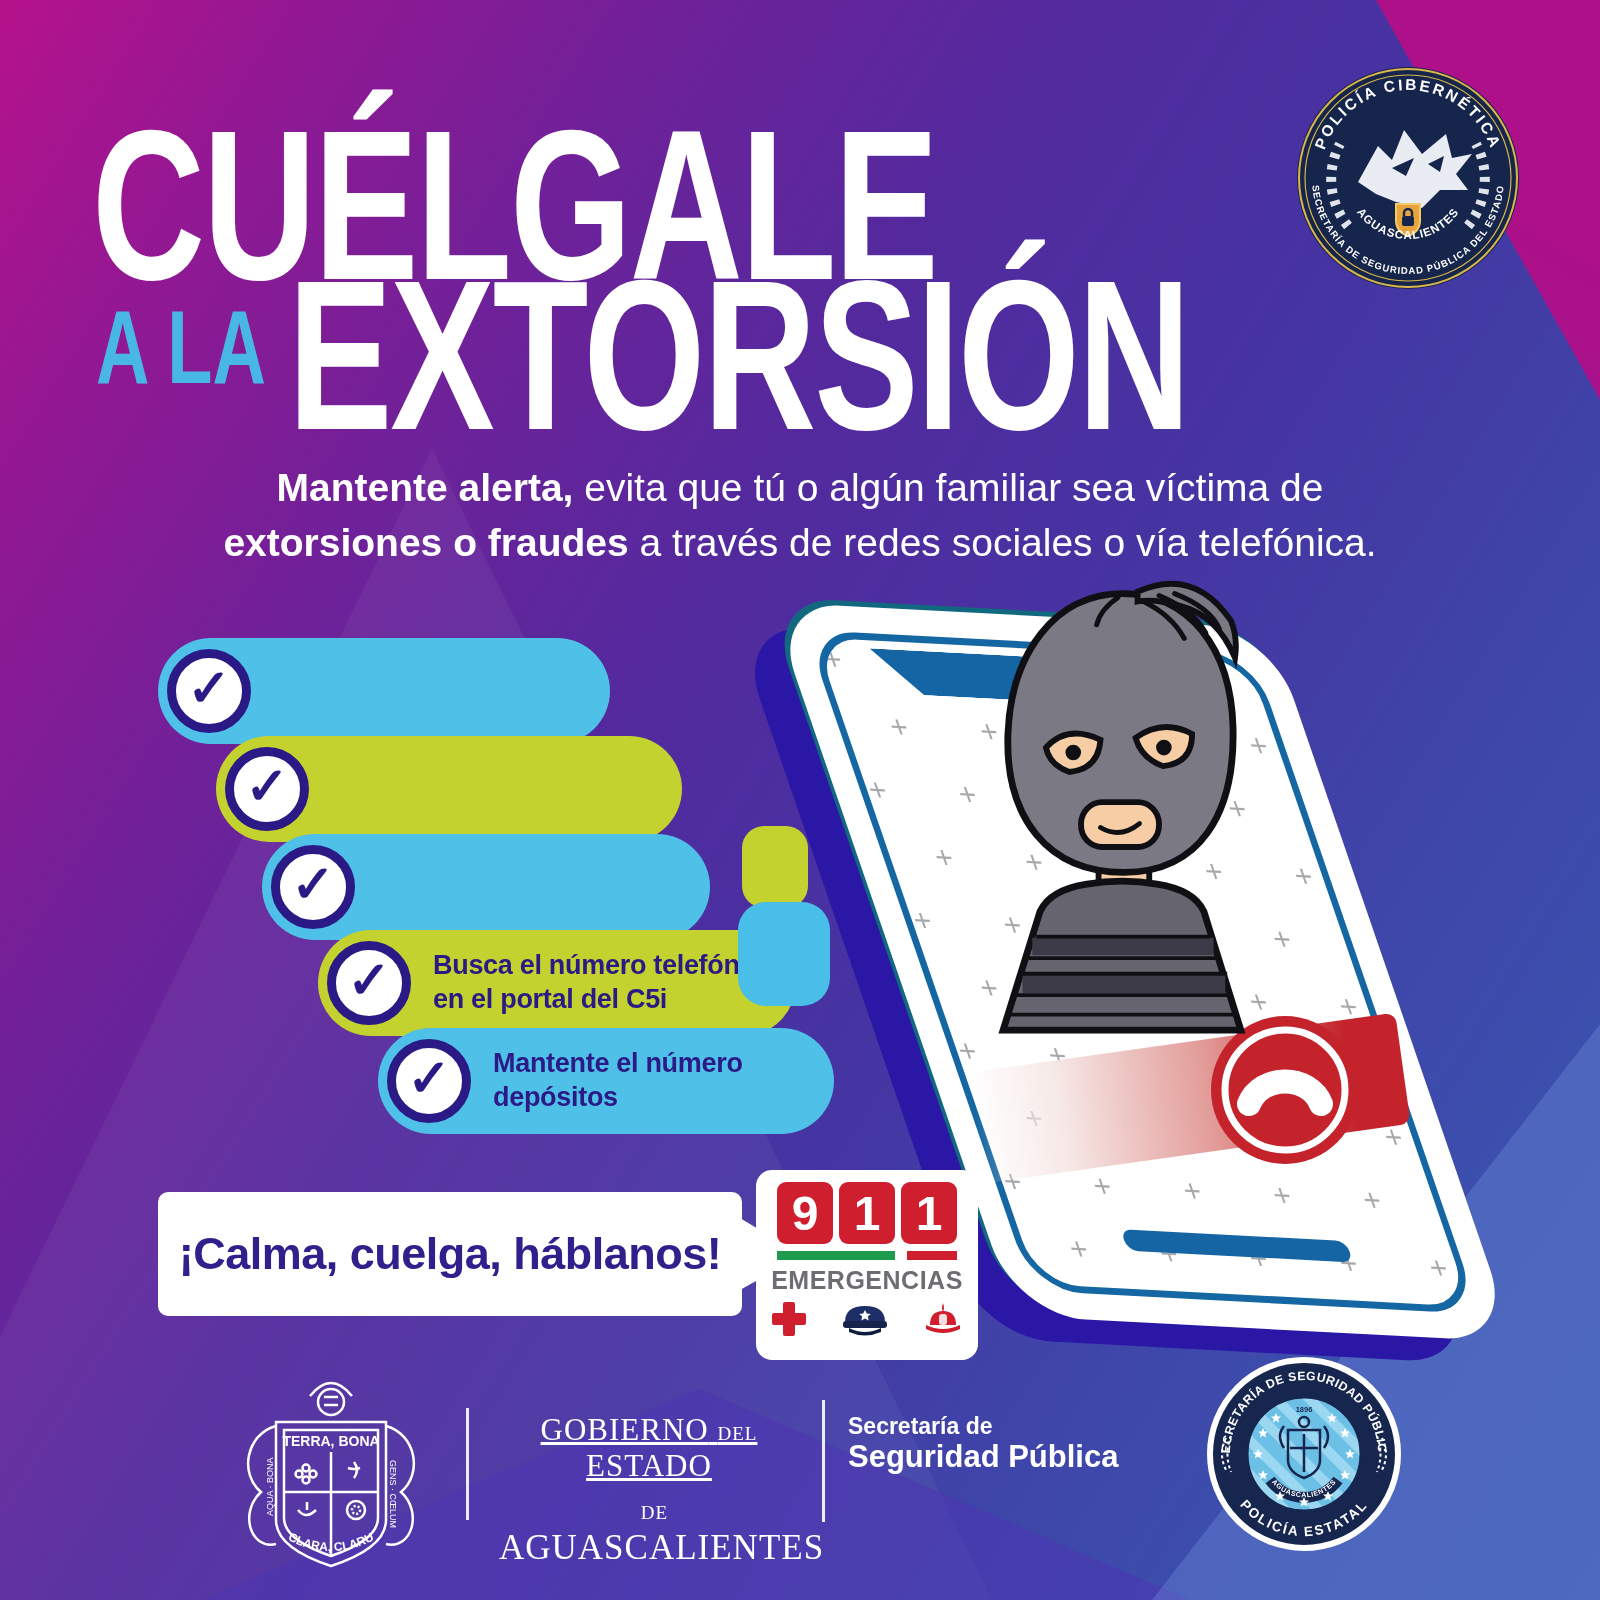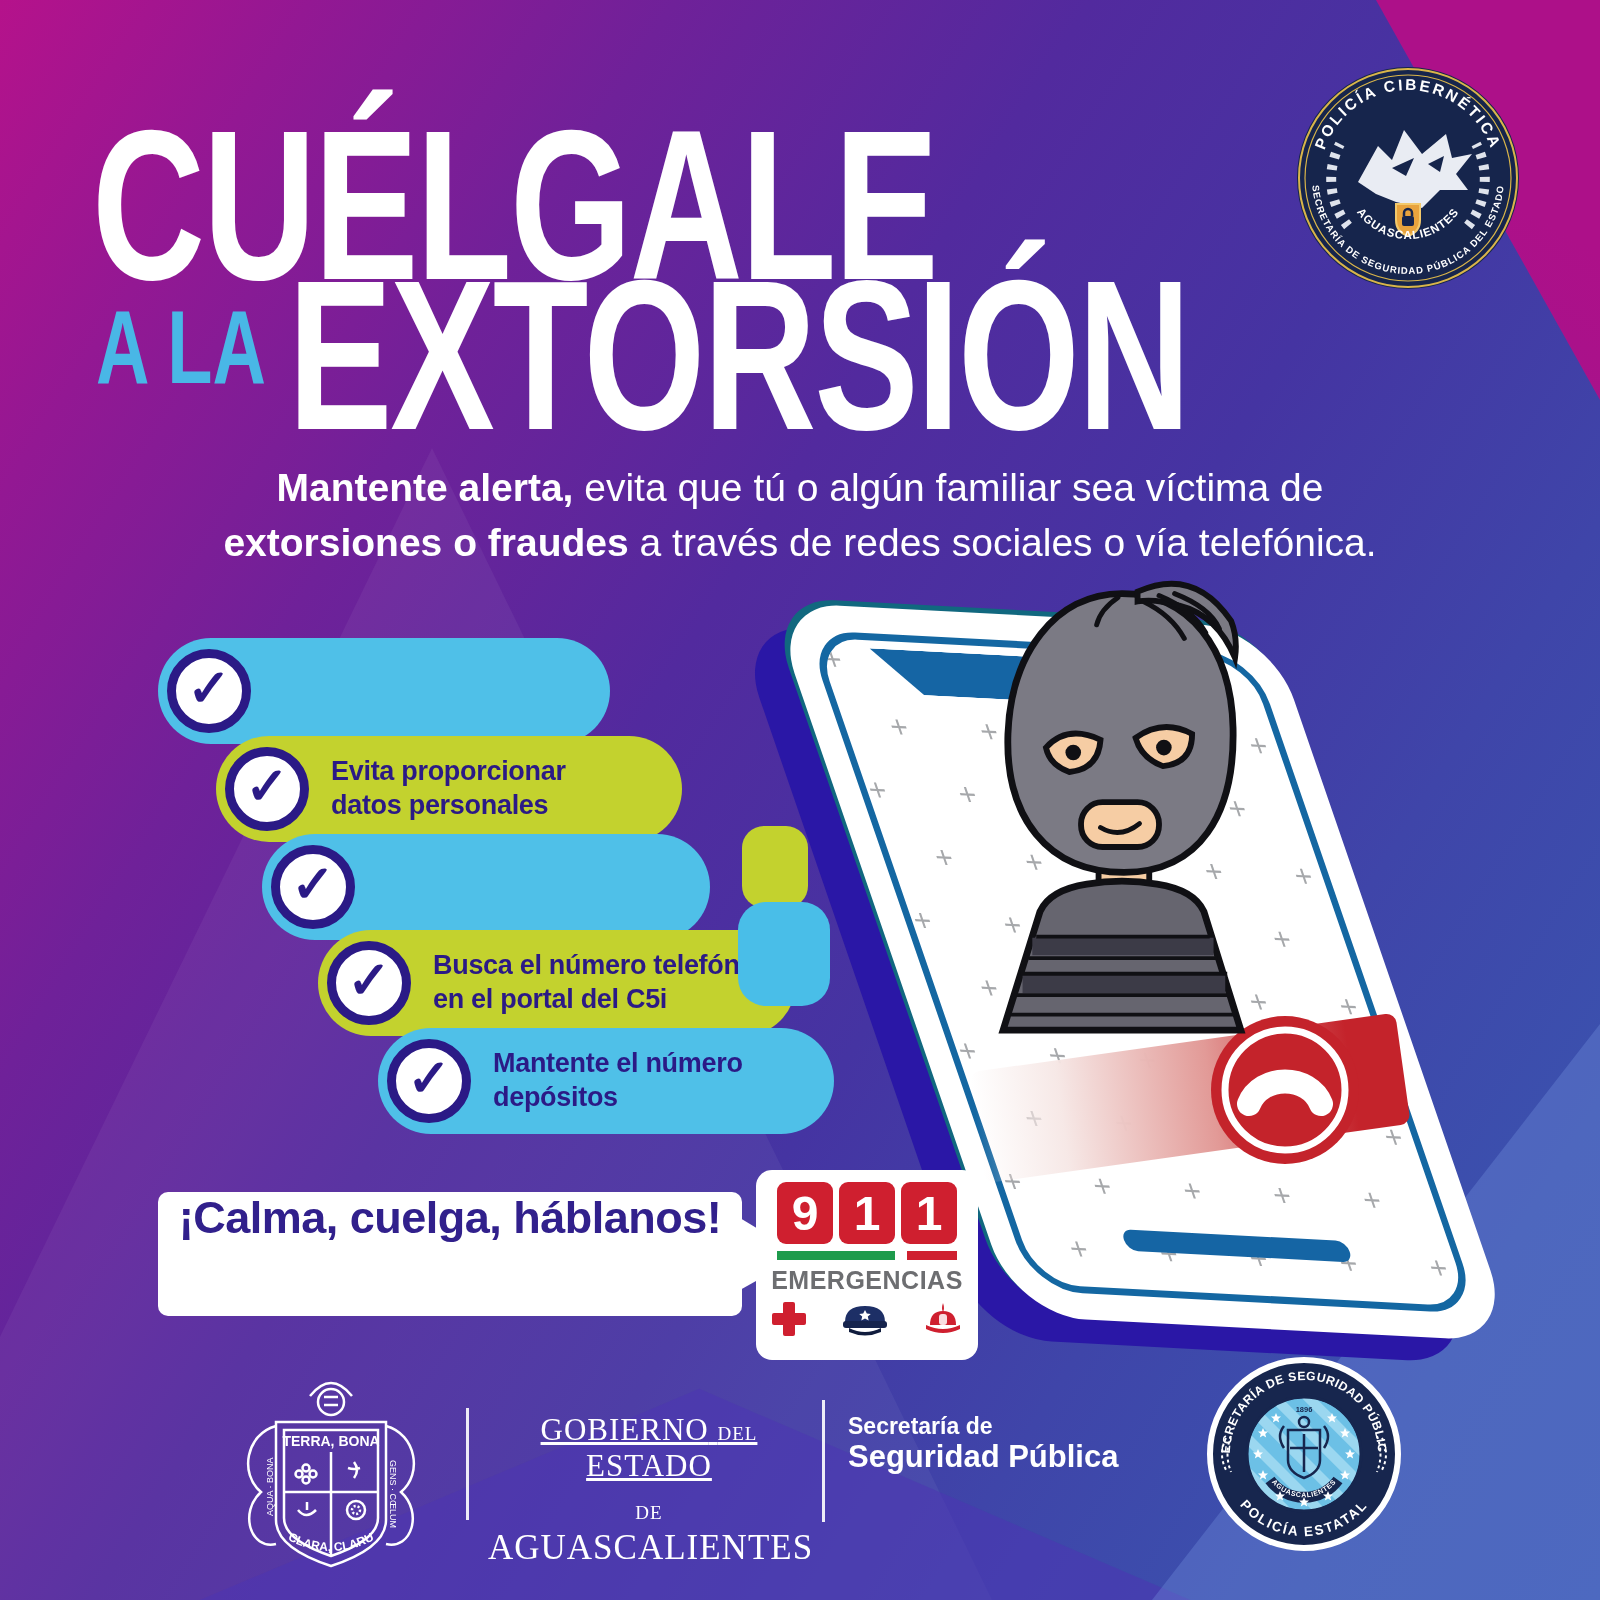--- a/index.html
+++ b/index.html
@@ -44,21 +44,21 @@
   .plus-pat{position:absolute;inset:0;}
   .plus-pat span{position:absolute;color:#a6a8ab;font-size:30px;font-weight:400;line-height:1;}
 
   .call-band{position:absolute;left:975px;top:1042px;width:430px;height:112px;z-index:4;
     transform:rotate(-8deg);border-radius:10px;
     background:linear-gradient(90deg,rgba(255,255,255,0) 0%,rgba(246,231,229,0.95) 20%,#e29a97 55%,#c4232b 88%);}
   .decline-svg{position:absolute;left:1205px;top:1010px;z-index:5;}
   .robber-svg{position:absolute;left:948px;top:580px;z-index:6;}
 
   .bubble{position:absolute;left:158px;top:1192px;width:584px;height:124px;background:#fff;border-radius:10px;
-    display:flex;align-items:flex-start;justify-content:center;z-index:7;}
+    display:flex;align-items:center;justify-content:center;z-index:7;}
   .bubble .btxt{color:#31208c;font-weight:800;font-size:45px;letter-spacing:-0.5px;}
   .bubble-tail{position:absolute;left:740px;top:1218px;width:62px;height:72px;background:#fff;
     clip-path:polygon(0 0,100% 52%,0 100%);z-index:7;}
 
   .em-card{position:absolute;left:756px;top:1170px;width:222px;height:190px;background:#fff;border-radius:16px;
     z-index:8;display:flex;flex-direction:column;align-items:center;padding-top:12px;box-sizing:border-box;}
   .em-digits{display:flex;gap:6px;}
   .em-digit{width:56px;height:62px;background:#cf1f2f;border-radius:9px;color:#fff;font-weight:800;font-size:48px;
     display:flex;align-items:center;justify-content:center;}
   .em-bars{width:180px;display:flex;justify-content:space-between;margin-top:7px;}
@@ -69,21 +69,21 @@
   .cross{position:relative;width:34px;height:34px;}
   .cross i{position:absolute;background:#cf1f2f;border-radius:2px;}
   .cross i.v{left:11px;top:0;width:12px;height:34px;}
   .cross i.h{left:0;top:11px;width:34px;height:12px;}
 
   .footer-div{position:absolute;width:3px;background:rgba(255,255,255,0.9);z-index:2;}
   .gov{position:absolute;left:488px;top:1412px;width:322px;text-align:center;color:#fff;
     font-family:"Liberation Serif",serif;letter-spacing:1px;z-index:2;}
   .gov .l1{font-size:31px;text-decoration:underline;}
   .gov .l1 .sm{font-size:19px;}
-  .gov .l2{font-size:35px;margin-top:4px;}
+  .gov .l2{font-size:35px;margin-top:4px;margin-left:11px;}
   .gov .l2 .sm{font-size:19px;}
   .ssp{position:absolute;left:848px;top:1404px;color:#fff;z-index:2;}
   .ssp .abbr{font-size:48px;font-weight:800;line-height:1;}
   .ssp .s1{font-size:23px;font-weight:700;margin-top:10px;line-height:1.1;}
   .ssp .s2{font-size:31px;font-weight:800;line-height:1.15;}
 
   svg text{font-family:"Liberation Sans",sans-serif;}
   .coat-svg{position:absolute;left:206px;top:1364px;z-index:2;}
   .cyber-badge{position:absolute;left:1294px;top:64px;z-index:2;}
   .state-badge{position:absolute;left:1206px;top:1356px;z-index:2;}
@@ -109,21 +109,20 @@
 
   <div class="pill pill-blue" style="left:158px;top:638px;width:452px;">
     <div class="chk">
         <span>✓</span>
       </div>
   </div>
   <div class="pill pill-green" style="left:216px;top:736px;width:466px;">
     <div class="chk">
         <span>✓</span>
       </div>
-    <div class="txt"><span>Evita proporcionar</span><br><span>datos personales</span></div>
   </div>
   <div class="pill pill-blue" style="left:262px;top:834px;width:448px;">
     <div class="chk">
         <span>✓</span>
       </div>
   </div>
   <div class="pill pill-green" style="left:318px;top:930px;width:478px;">
     <div class="chk">
         <span>✓</span>
       </div>

